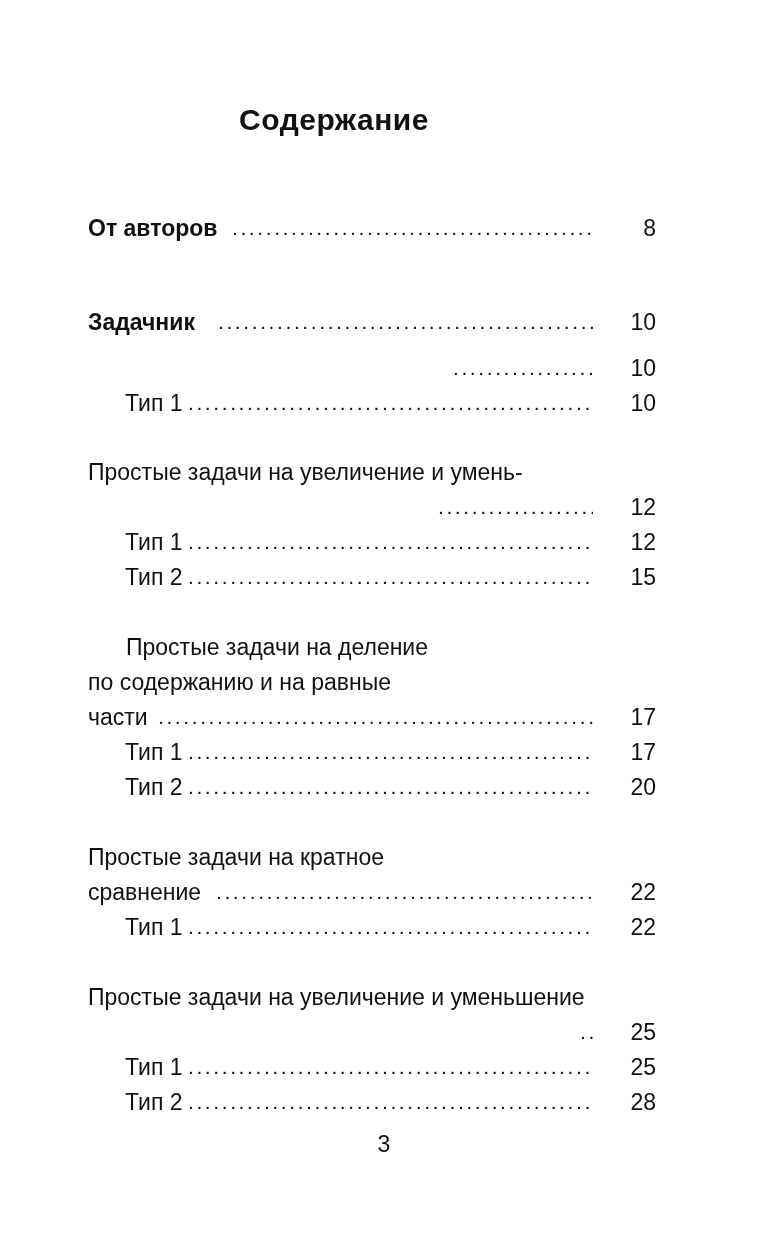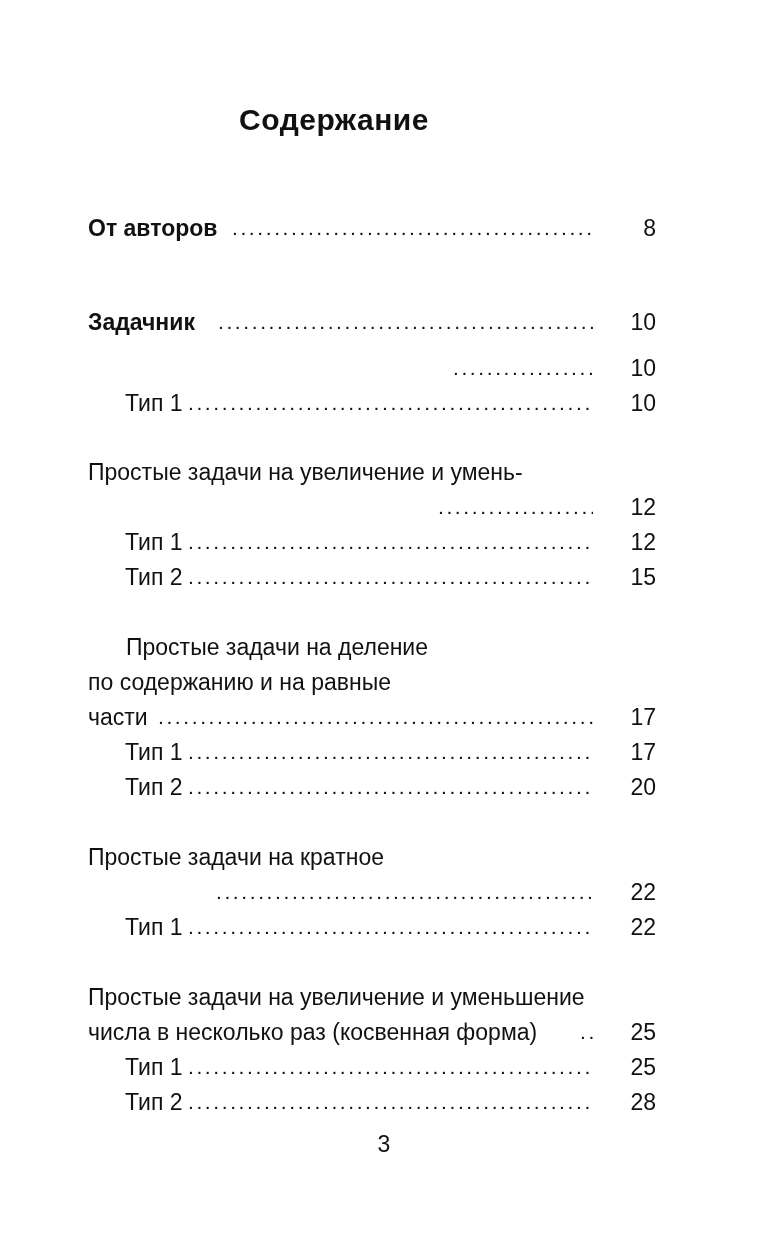--- a/index.html
+++ b/index.html
@@ -77,33 +77,33 @@
     </div>
     <div class="line indent" style="top: 770px;">
       <span class="txt">Тип 2</span>
       <span class="lead" style="left: 100px;">................................................................................</span>
       <span class="pg">20</span>
     </div>
     <div class="line" style="top: 840px; text-align: right;">
       <span class="txt">Простые задачи на кратное</span>
     </div>
     <div class="line" style="top: 875px;">
+      <span class="txt">сравнение</span>
       <span class="lead" style="left: 128px;">................................................................................</span>
       <span class="pg">22</span>
     </div>
     <div class="line indent" style="top: 910px;">
       <span class="txt">Тип 1</span>
       <span class="lead" style="left: 100px;">................................................................................</span>
       <span class="pg">22</span>
     </div>
     <div class="line" style="top: 980px;">
       <span class="txt">Простые задачи на увеличение и уменьшение</span>
     </div>
     <div class="line" style="top: 1015px;">
-      <span class="txt">числа в несколько раз (косвенная форма)</span>
       <span class="lead" style="left: 492px;">................................................................................</span>
       <span class="pg">25</span>
     </div>
     <div class="line indent" style="top: 1050px;">
       <span class="txt">Тип 1</span>
       <span class="lead" style="left: 100px;">................................................................................</span>
       <span class="pg">25</span>
     </div>
     <div class="line indent" style="top: 1085px;">
       <span class="txt">Тип 2</span>

